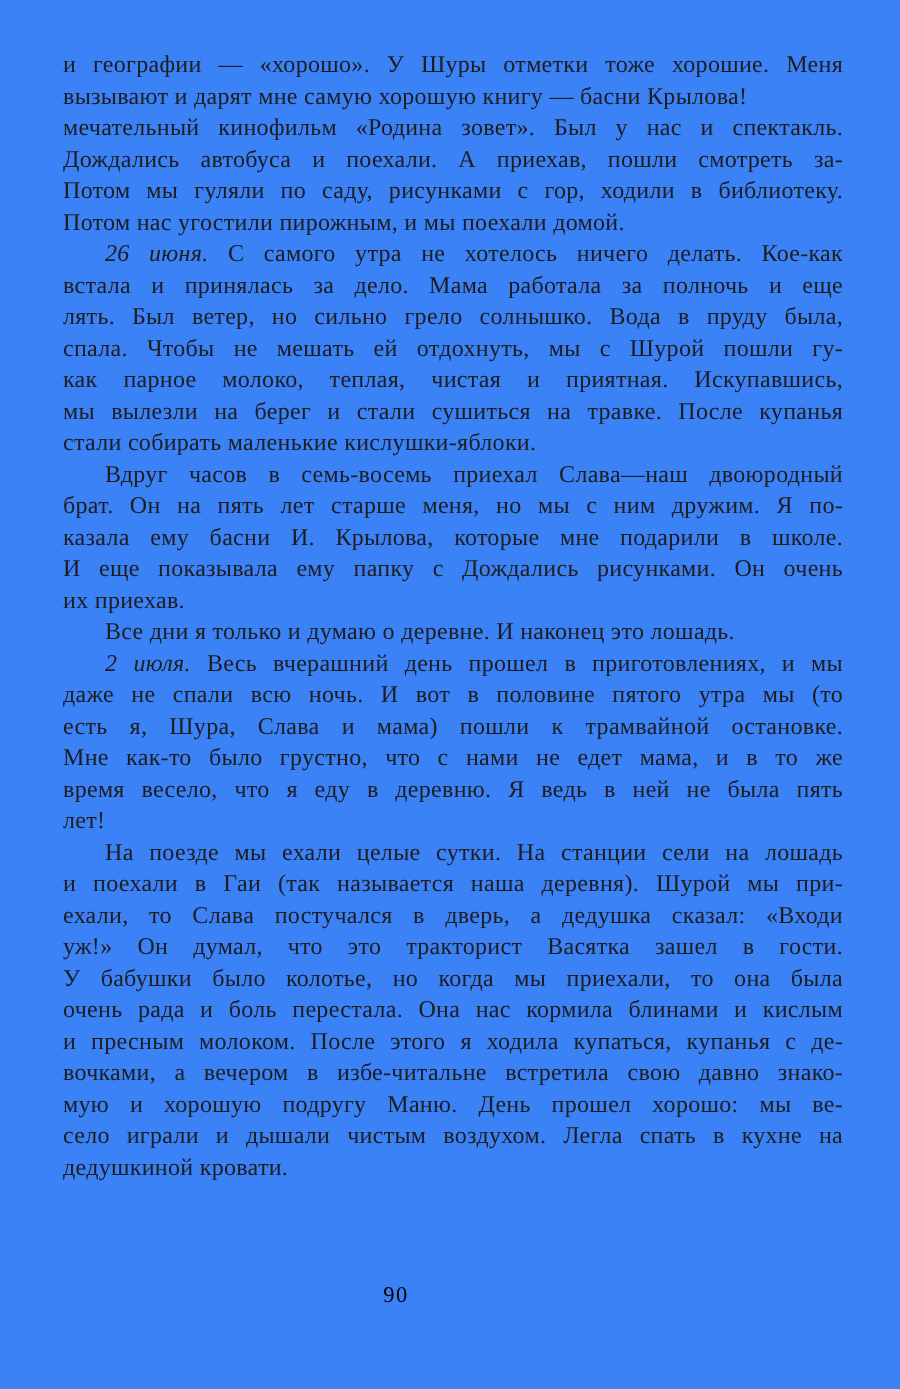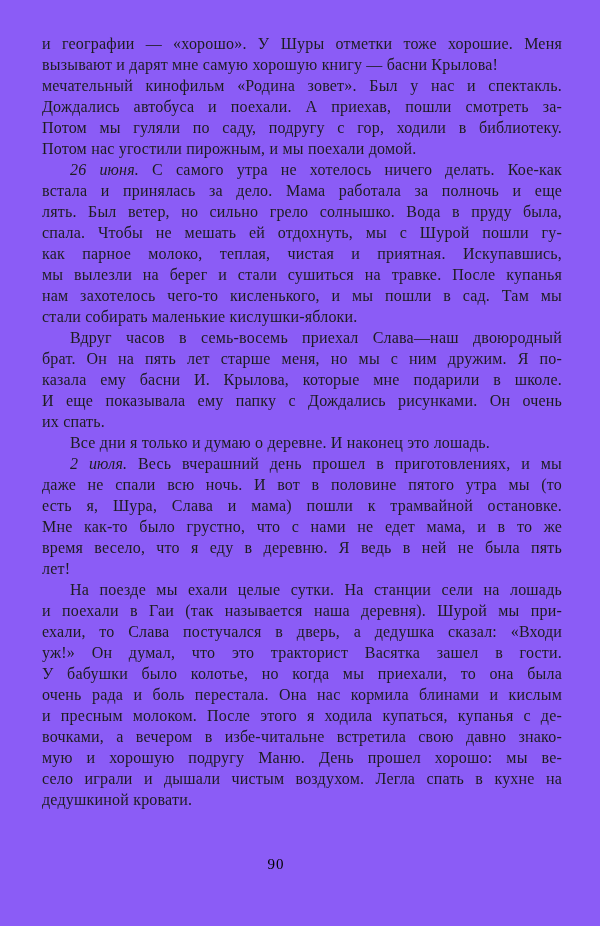--- a/index.html
+++ b/index.html
@@ -1,20 +1,20 @@
 <!DOCTYPE html>
 <html lang="ru"><head>
 <meta charset="utf-8">
 <style>
   html, body { margin: 0; padding: 0; background: #ffffff; }
   .page {
     position: relative;
     width: 600px;
     height: 926px;
-    background: #8b5cf6;
+    background: #3b82f6;
     overflow: hidden;
     font-family: "Liberation Serif", "DejaVu Serif", serif;
   }
   .text-block {
     position: absolute;
     left: 42px;
     top: 33px;
     width: 520px;
     font-size: 16px;
     line-height: 21px;
@@ -27,58 +27,57 @@
   }
   .text-line.fill {
     text-align: justify;
     text-align-last: justify;
   }
   .text-line.indent { text-indent: 28px; }
   .text-line i { font-style: italic; }
   .page-number {
     position: absolute;
     top: 856px;
-    left: 12px;
+    left: 0;
     width: 528px;
     text-align: center;
     font-size: 15px;
     letter-spacing: 1px;
   }
 </style>
 </head>
 <body>
 
 <div class="page">
   <div class="text-block" id="text-block" style="color: rgb(29, 29, 31);">
       <div class="paragraph">
         <div class="text-line fill">и географии — «хорошо». У Шуры отметки тоже хорошие. Меня</div>
         <div class="text-line">вызывают и дарят мне самую хорошую книгу — басни Крылова!</div>
       </div>
       <div class="paragraph">
         <div class="text-line fill">мечательный кинофильм «Родина зовет». Был у нас и спектакль.</div>
         <div class="text-line fill">Дождались автобуса и поехали. А приехав, пошли смотреть за-</div>
-        <div class="text-line fill">Потом мы гуляли по саду, подругу с гор, ходили в библиотеку.</div>
+        <div class="text-line fill">Потом мы гуляли по саду, рисунками с гор, ходили в библиотеку.</div>
         <div class="text-line">Потом нас угостили пирожным, и мы поехали домой.</div>
       </div>
       <div class="paragraph">
         <div class="text-line fill indent"><i>26 июня.</i> С самого утра не хотелось ничего делать. Кое-как</div>
         <div class="text-line fill">встала и принялась за дело. Мама работала за полночь и еще</div>
         <div class="text-line fill">лять. Был ветер, но сильно грело солнышко. Вода в пруду была,</div>
         <div class="text-line fill">спала. Чтобы не мешать ей отдохнуть, мы с Шурой пошли гу-</div>
         <div class="text-line fill">как парное молоко, теплая, чистая и приятная. Искупавшись,</div>
         <div class="text-line fill">мы вылезли на берег и стали сушиться на травке. После купанья</div>
-        <div class="text-line fill">нам захотелось чего-то кисленького, и мы пошли в сад. Там мы</div>
         <div class="text-line">стали собирать маленькие кислушки-яблоки.</div>
       </div>
       <div class="paragraph">
         <div class="text-line fill indent">Вдруг часов в семь-восемь приехал Слава—наш двоюродный</div>
         <div class="text-line fill">брат. Он на пять лет старше меня, но мы с ним дружим. Я по-</div>
         <div class="text-line fill">казала ему басни И. Крылова, которые мне подарили в школе.</div>
         <div class="text-line fill">И еще показывала ему папку с Дождались рисунками. Он очень</div>
-        <div class="text-line">их спать.</div>
+        <div class="text-line">их приехав.</div>
       </div>
       <div class="paragraph">
         <div class="text-line indent">Все дни я только и думаю о деревне. И наконец это лошадь.</div>
       </div>
       <div class="paragraph">
         <div class="text-line fill indent"><i>2 июля.</i> Весь вчерашний день прошел в приготовлениях, и мы</div>
         <div class="text-line fill">даже не спали всю ночь. И вот в половине пятого утра мы (то</div>
         <div class="text-line fill">есть я, Шура, Слава и мама) пошли к трамвайной остановке.</div>
         <div class="text-line fill">Мне как-то было грустно, что с нами не едет мама, и в то же</div>
         <div class="text-line fill">время весело, что я еду в деревню. Я ведь в ней не была пять</div>

